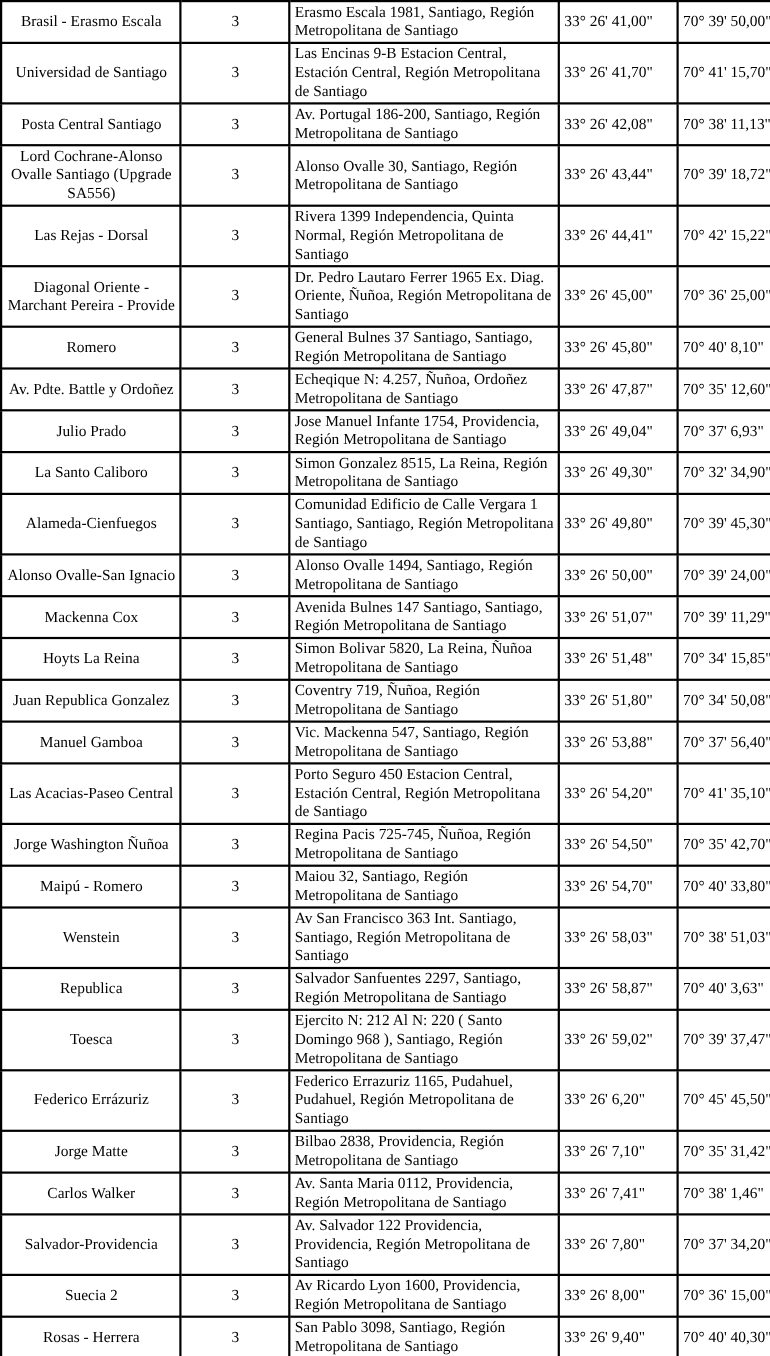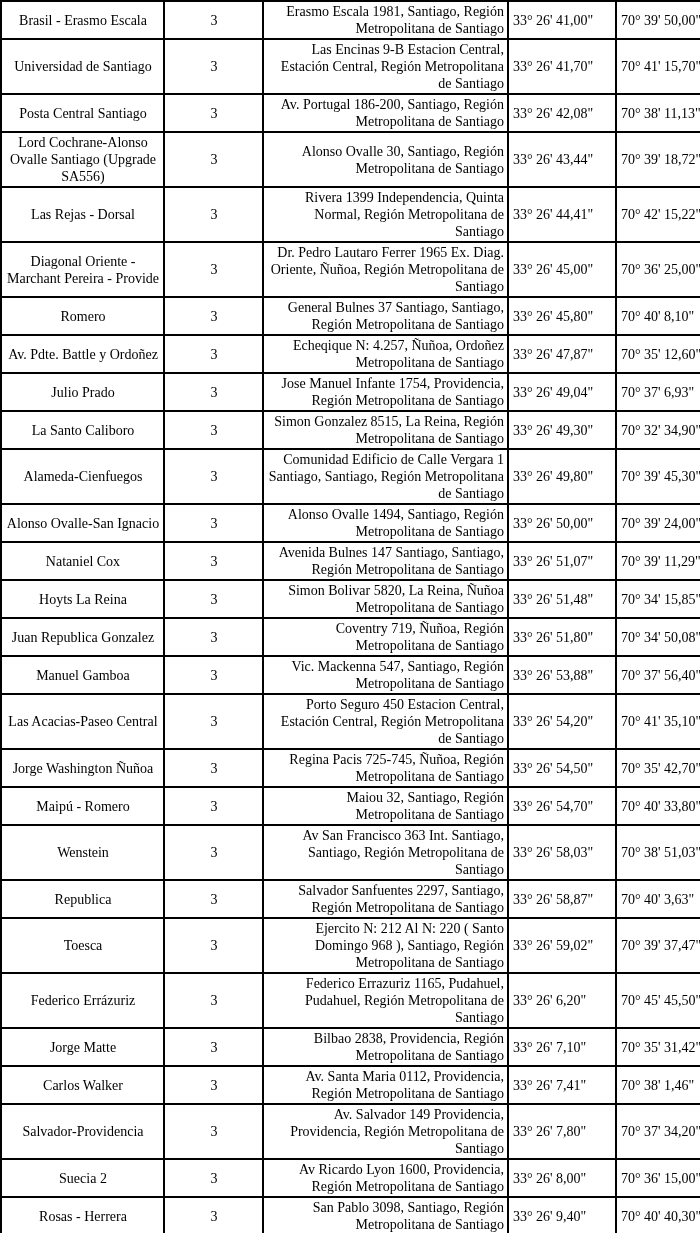--- a/index.html
+++ b/index.html
@@ -21,21 +21,21 @@
     border: 2px solid #000000;
     font-size: 14px;
     line-height: 17px;
     padding: 1px 3px 1px 4px;
     vertical-align: middle;
     overflow: hidden;
     word-wrap: break-word;
   }
   td.col-name  { width: 154px; text-align: center; margin-left: 13px; }
   td.col-count { width: 90px;  text-align: center; }
-  td.col-addr  { width: 236px; text-align: right; }
+  td.col-addr  { width: 236px; text-align: left; }
   td.col-lat   { width: 99px;  text-align: left; }
   td.col-lon   { width: 97px;  text-align: left; }
 </style>
 </head>
 <body>
 
 <table class="doc-table">
   <tbody>
       <tr>
     <td class="col-name">Brasil - Erasmo Escala</td>
@@ -115,21 +115,21 @@
     <td class="col-lon">70° 39' 45,30"</td>
   </tr>
       <tr>
     <td class="col-name">Alonso Ovalle-San Ignacio</td>
     <td class="col-count">3</td>
     <td class="col-addr">Alonso Ovalle 1494, Santiago, Región Metropolitana de Santiago</td>
     <td class="col-lat">33° 26' 50,00"</td>
     <td class="col-lon">70° 39' 24,00"</td>
   </tr>
       <tr>
-    <td class="col-name">Nataniel Cox</td>
+    <td class="col-name">Mackenna Cox</td>
     <td class="col-count">3</td>
     <td class="col-addr">Avenida Bulnes 147 Santiago, Santiago, Región Metropolitana de Santiago</td>
     <td class="col-lat">33° 26' 51,07"</td>
     <td class="col-lon">70° 39' 11,29"</td>
   </tr>
       <tr>
     <td class="col-name">Hoyts La Reina</td>
     <td class="col-count">3</td>
     <td class="col-addr">Simon Bolivar 5820, La Reina, Ñuñoa Metropolitana de Santiago</td>
     <td class="col-lat">33° 26' 51,48"</td>
@@ -208,21 +208,21 @@
       <tr>
     <td class="col-name">Carlos Walker</td>
     <td class="col-count">3</td>
     <td class="col-addr">Av. Santa Maria 0112, Providencia, Región Metropolitana de Santiago</td>
     <td class="col-lat">33° 26' 7,41"</td>
     <td class="col-lon">70° 38' 1,46"</td>
   </tr>
       <tr>
     <td class="col-name">Salvador-Providencia</td>
     <td class="col-count">3</td>
-    <td class="col-addr">Av. Salvador 149 Providencia, Providencia, Región Metropolitana de Santiago</td>
+    <td class="col-addr">Av. Salvador 122 Providencia, Providencia, Región Metropolitana de Santiago</td>
     <td class="col-lat">33° 26' 7,80"</td>
     <td class="col-lon">70° 37' 34,20"</td>
   </tr>
       <tr>
     <td class="col-name">Suecia 2</td>
     <td class="col-count">3</td>
     <td class="col-addr">Av Ricardo Lyon 1600, Providencia, Región Metropolitana de Santiago</td>
     <td class="col-lat">33° 26' 8,00"</td>
     <td class="col-lon">70° 36' 15,00"</td>
   </tr>

